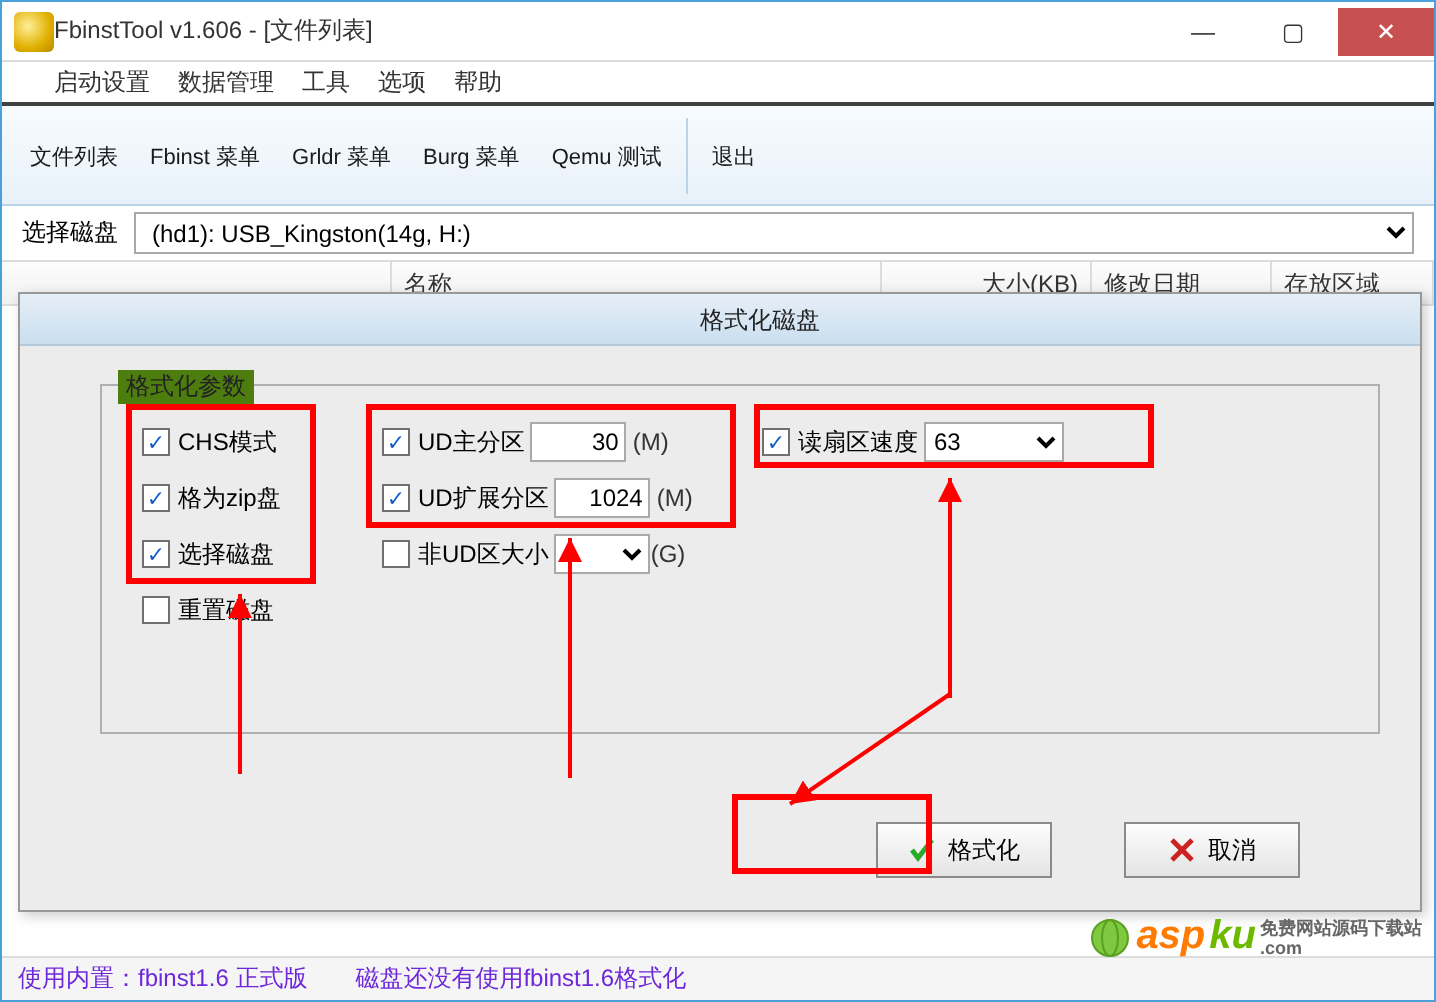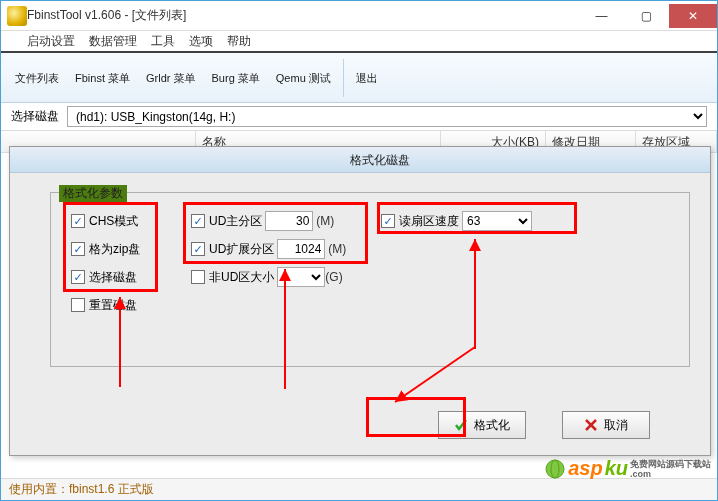--- a/index.html
+++ b/index.html
@@ -31,21 +31,21 @@
 .col3 { left: 330px; }
 .row { display: flex; align-items: center; height: 24px; margin-top: 4px; }
 .chk { width: 14px; height: 14px; margin-right: 4px; border: 1px solid #707070; background: #fff; display: inline-flex; align-items: center; justify-content: center; font-size: 11px; color: #1a5fbf; }
 .txtin { width: 48px; height: 20px; border: 1px solid #a9a9a9; background: #fff; text-align: right; padding: 0 3px; margin: 0 3px; }
 .unit { color: #333; }
 .selin { width: 48px; height: 20px; border: 1px solid #a9a9a9; background: #fff; margin-left: 3px; }
 .hl { position: absolute; border: 3px solid #ff0000; pointer-events: none; z-index: 20; }
 .arrow { position: absolute; z-index: 21; pointer-events: none; }
 .btnrow { position: absolute; bottom: 16px; right: 60px; display: flex; gap: 36px; }
 .dlgbtn { width: 88px; height: 28px; border: 1px solid #8a8a8a; background: linear-gradient(#fdfdfd,#e4e4e4); display: flex; align-items: center; justify-content: center; gap: 6px; cursor: default; }
-.statusbar { position: absolute; bottom: 0; left: 0; right: 0; height: 22px; border-top: 1px solid #dcdcdc; display: flex; align-items: center; gap: 24px; padding: 0 8px; color: #a16207; background: #f5f5f5; }
+.statusbar { position: absolute; bottom: 0; left: 0; right: 0; height: 22px; border-top: 1px solid #dcdcdc; display: flex; align-items: center; gap: 24px; padding: 0 8px; color: #6d28d9; background: #f5f5f5; }
 .watermark { position: absolute; right: 6px; bottom: 20px; z-index: 40; display: flex; align-items: center; gap: 2px; font-weight: bold; }
 .watermark .a { color: #ff7a00; font-size: 20px; font-style: italic; }
 .watermark .b { color: #6db900; font-size: 20px; font-style: italic; }
 .watermark .c { font-size: 9px; color: #666; line-height: 10px; }
 </style>
 </head>
 <body>
 
 <div class="titlebar">
   <div class="app-icon"></div>
@@ -219,20 +219,21 @@
           <line x1="2" y1="2" x2="12" y2="12" stroke="#c22" stroke-width="2.5"></line>
           <line x1="12" y1="2" x2="2" y2="12" stroke="#c22" stroke-width="2.5"></line>
         </svg>
       <span>取消</span>
     </div>
   </div>
 </div>
 
 <div class="statusbar">
   <span>使用内置：fbinst1.6 正式版</span>
+  <span>磁盘还没有使用fbinst1.6格式化</span>
 </div>
 
 <div class="watermark">
   <svg width="22" height="22">
       <circle cx="11" cy="11" r="9" fill="#7ec93f" stroke="#5aa020"></circle>
       <ellipse cx="11" cy="11" rx="4" ry="9" fill="none" stroke="#5aa020"></ellipse>
     </svg>
   <span class="a">asp</span>
     <span class="b">ku</span>
   <span style="display:flex;flex-direction:column">

